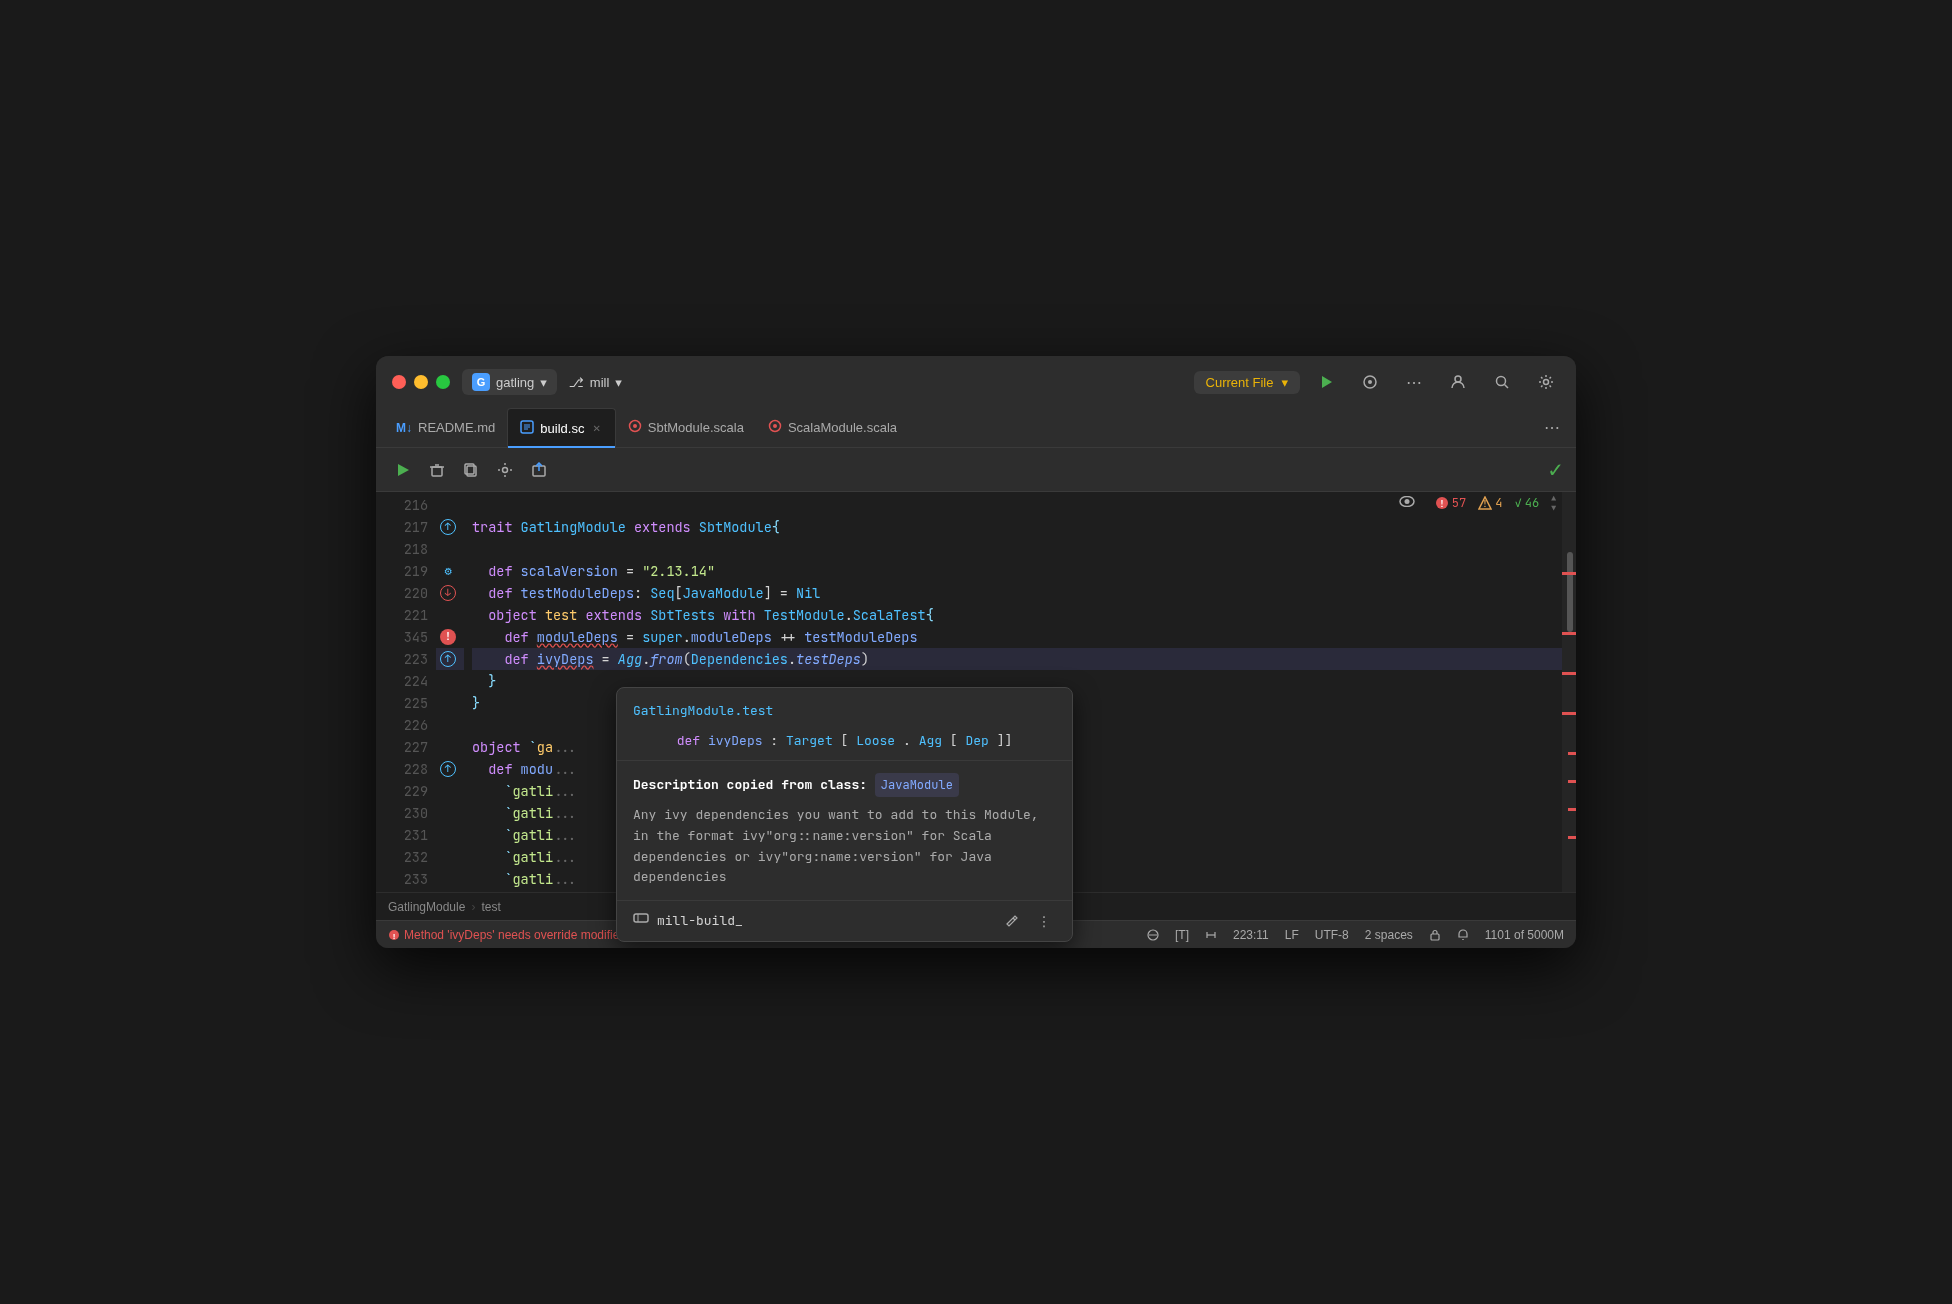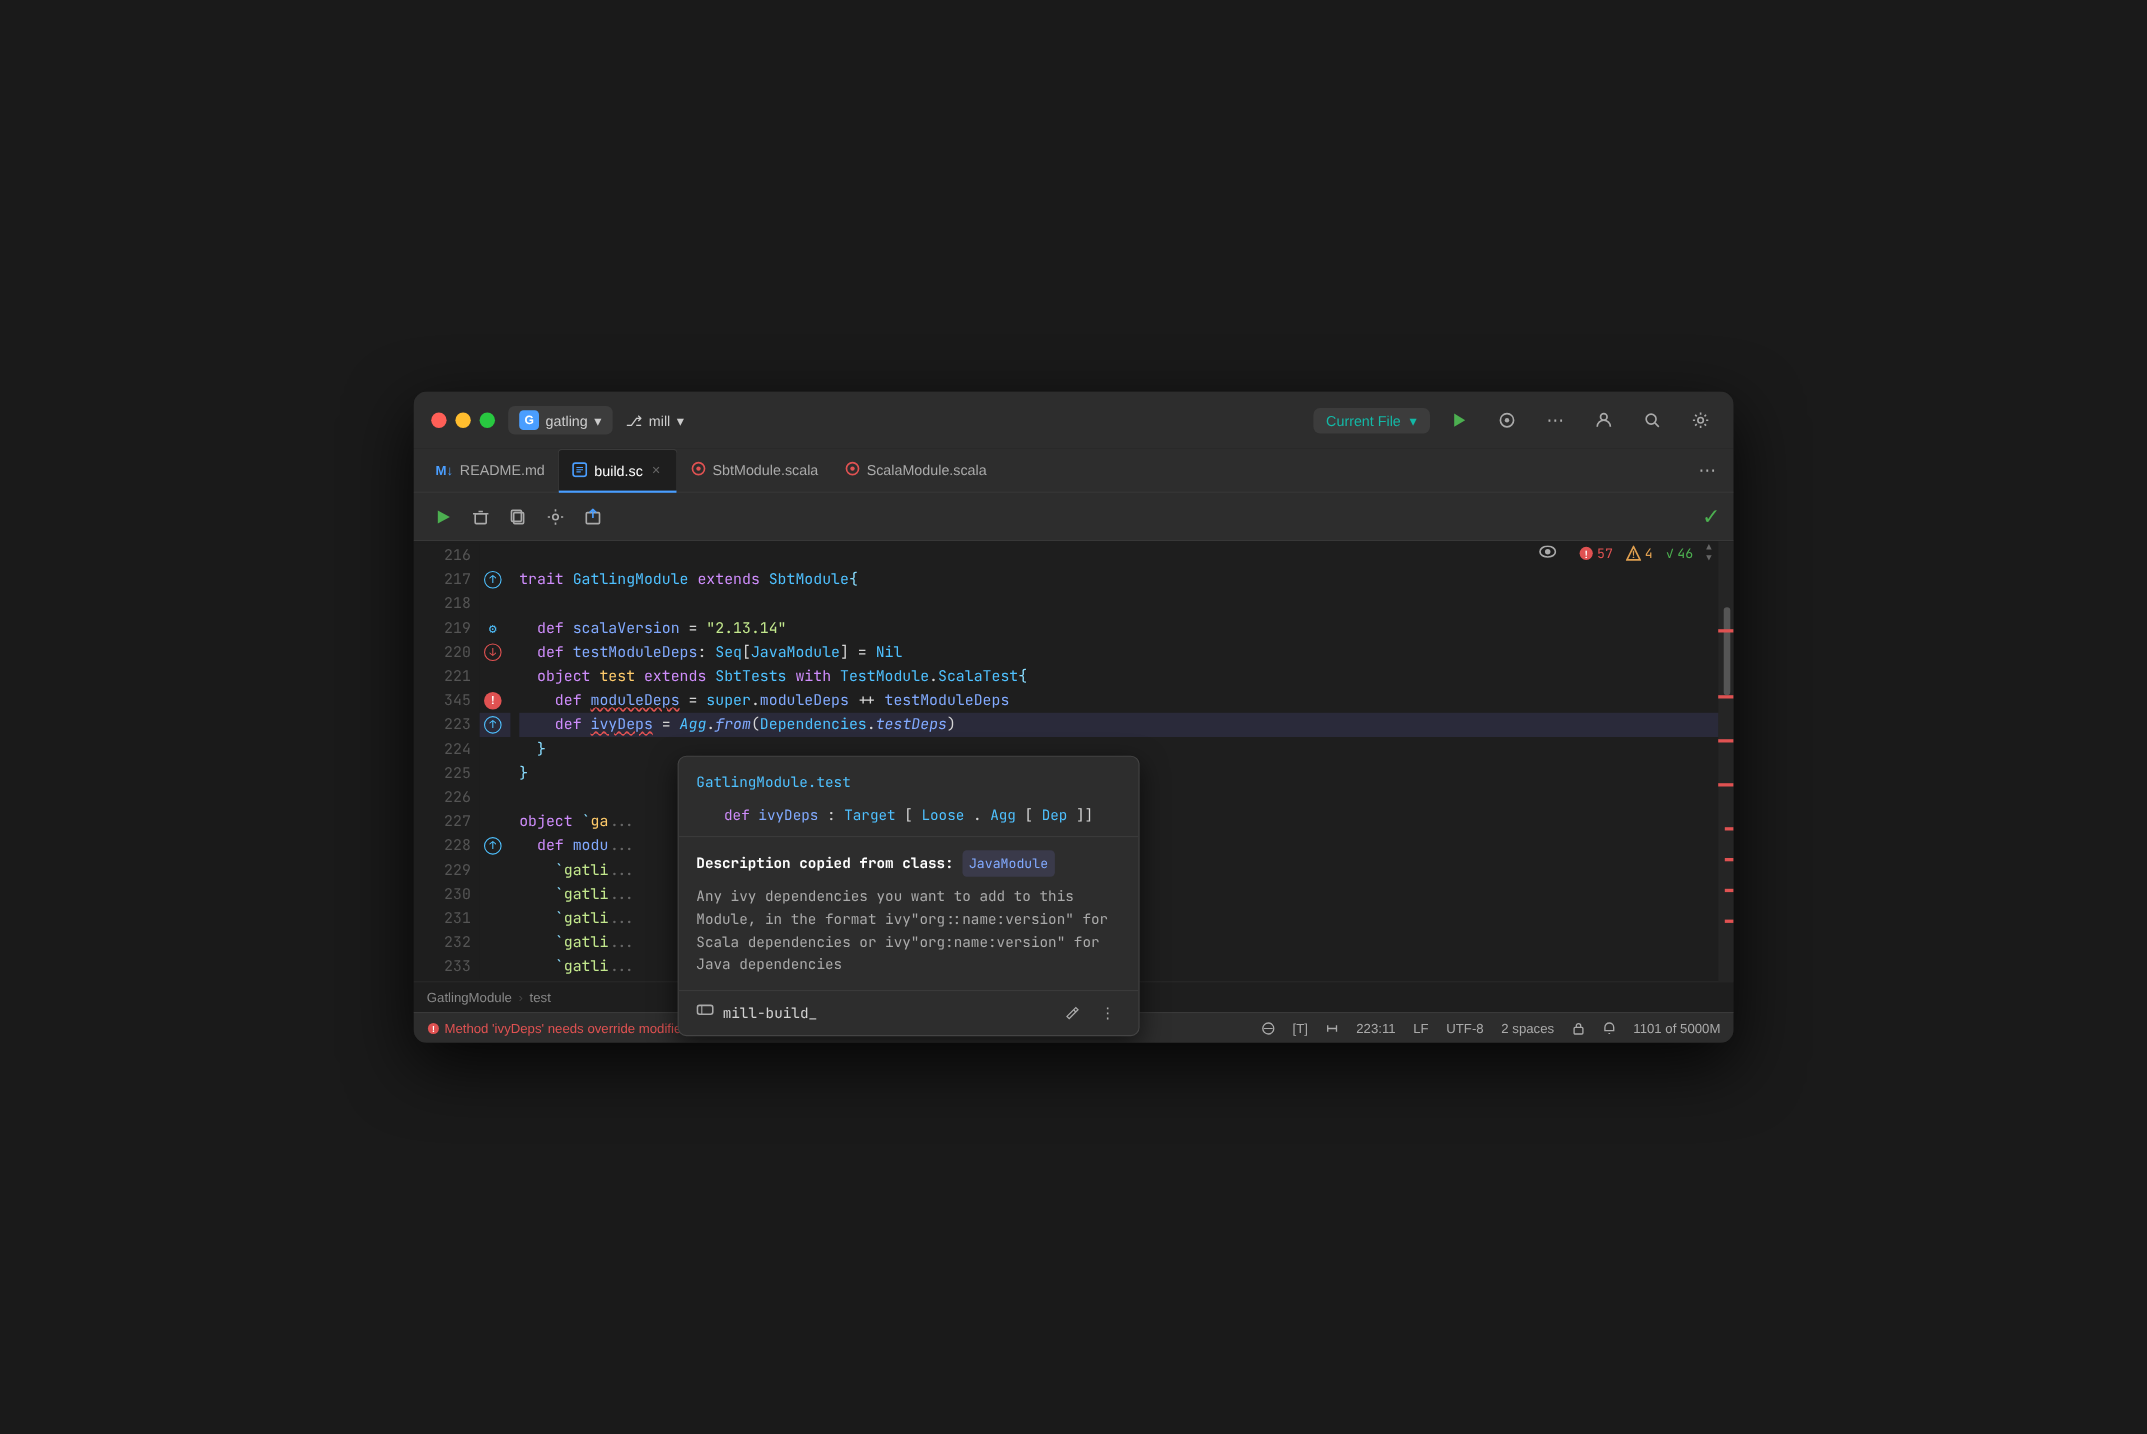--- a/index.html
+++ b/index.html
@@ -47,21 +47,21 @@
       justify-content: center; color: white; font-size: 11px; font-weight: bold;
     }
     .title-bar-vcs {
       display: flex; align-items: center; gap: 6px;
       color: #ccc; font-size: 13px; cursor: pointer;
     }
     .title-bar-spacer { flex: 1; }
     .title-bar-current-file {
       display: flex; align-items: center; gap: 8px;
       background: #3c3c3c; border-radius: 6px; padding: 4px 12px;
-      color: #14b8a6; font-size: 13px; cursor: pointer;
+      color: #eab308; font-size: 13px; cursor: pointer;
     }
     .title-bar-actions {
       display: flex; align-items: center; gap: 16px;
     }
     .title-bar-btn {
       width: 28px; height: 28px; display: flex; align-items: center;
       justify-content: center; color: #aaa; cursor: pointer; border-radius: 4px;
     }
     
     .tabs-bar {
@@ -201,21 +201,21 @@
       right: 0;
       width: 14px;
       height: 3px;
       background: #e05252;
     }
     
     .tooltip-popup {
       position: absolute;
       left: 240px;
       top: 195px;
-      width: 420px;
+      width: 457px;
       background: #2d2d2d;
       border: 1px solid #444;
       border-radius: 8px;
       overflow: hidden;
       box-shadow: 0 8px 24px rgba(0,0,0,0.6);
       z-index: 100;
     }
     .tooltip-header {
       padding: 12px 16px 8px;
       border-bottom: 1px solid #3a3a3a;

